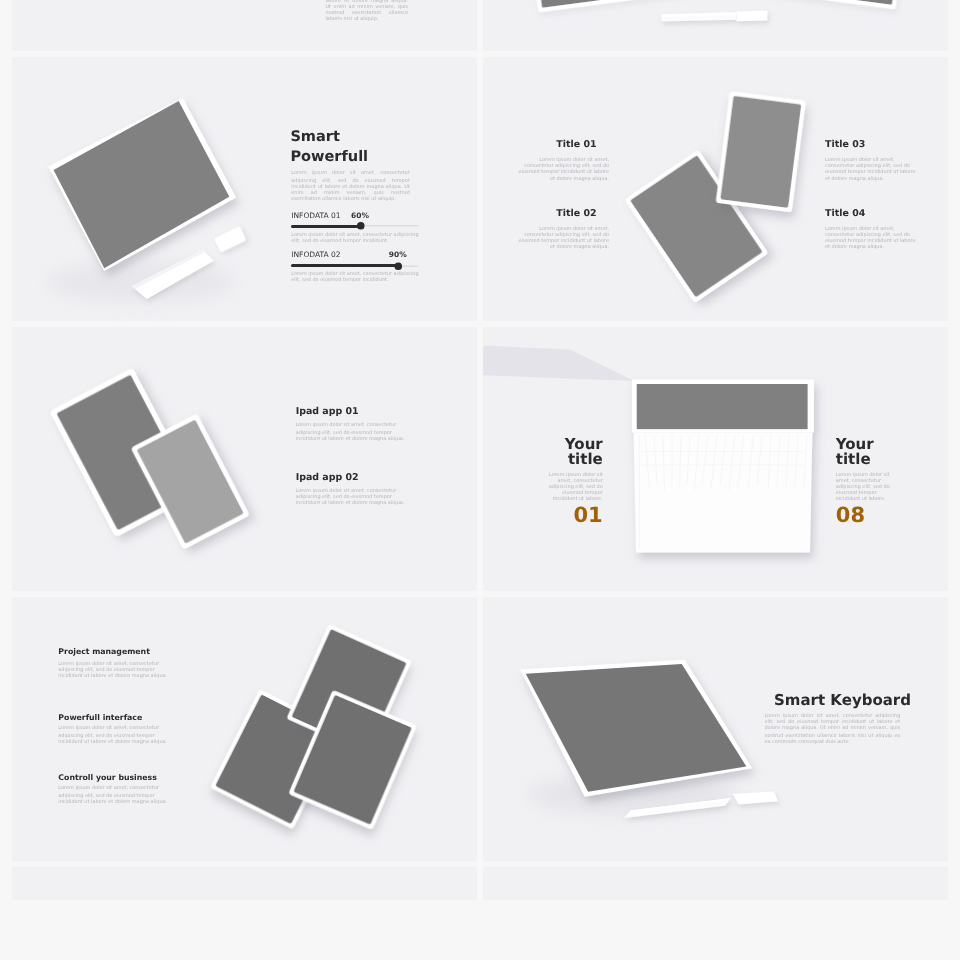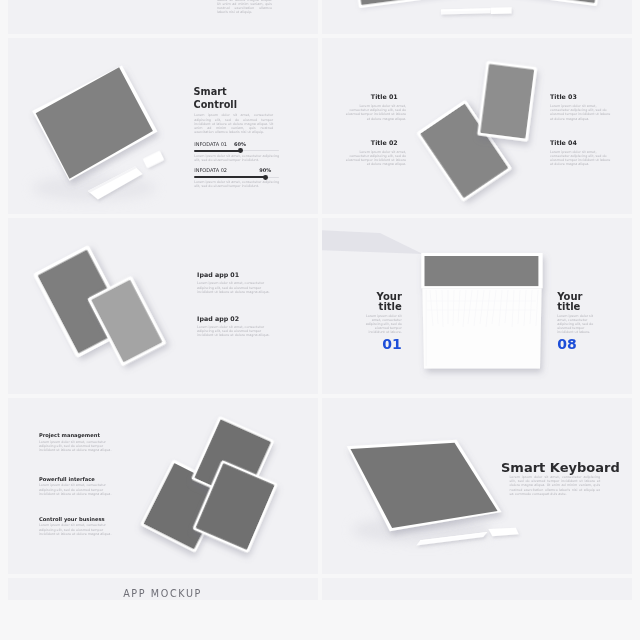--- a/index.html
+++ b/index.html
@@ -19,21 +19,21 @@
   .barlabel{position:absolute;left:0;top:0;font-size:5px;line-height:5.8px;color:#333338;white-space:nowrap;}
   .barvalue{position:absolute;top:0;font-size:5px;line-height:5.8px;color:#333338;font-weight:bold;white-space:nowrap;}
   .bartrack{position:absolute;left:0;top:8.7px;width:84.9px;height:1.0px;background:#dcdce1;border-radius:1px;}
   .barfill{position:absolute;left:0;top:8.45px;height:1.5px;background:#2b2b2e;border-radius:1px;}
   .bardot{position:absolute;top:6.8px;width:4.8px;height:4.8px;margin-left:-2.4px;border-radius:50%;background:#2b2b2e;}
   .barcap{position:absolute;left:0;top:12px;width:84.9px;text-align:justify;}
   .t3{font-weight:bold;color:#2b2b2e;font-size:6.3px;line-height:7.6px;margin-bottom:2.7px;}
   .t4{font-weight:bold;color:#2b2b2e;font-size:10px;line-height:9.6px;margin-top:1.6px;}
   .t5{font-weight:bold;color:#2b2b2e;font-size:5.2px;line-height:6.3px;margin-bottom:1.5px;}
   .t6{font-weight:bold;color:#aaaab2;font-size:3.1px;line-height:3.8px;}
-  .num{font-weight:bold;color:#1d4ed8;font-size:14px;line-height:14.2px;margin-top:2.9px;}
+  .num{font-weight:bold;color:#a16207;font-size:14px;line-height:14.2px;margin-top:2.9px;}
   .mock{color:#6f6f77;font-size:9.6px;line-height:10px;letter-spacing:1.63px;}
 </style>
 </head>
 <body>
 
 <div id="sheet">
 
   <div class="slide" style="left:8px;top:-142px">
     <div class="tx p" style="left:209px;top:127.2px;width:55px;text-align:justify">Lorem ipsum dolor sit amet, consectetur adipiscing elit, sed do eiusmod tempor incididunt ut labore et dolore magna aliqua. Ut enim ad minim veniam, quis nostrud exercitation ullamco laboris nisi ut aliquip.</div>
   </div>
@@ -64,21 +64,21 @@
       </g>
       <polygon points="111.1,29.3 144.9,93.1 61.5,140.75 27.7,75.3" fill="#818181"></polygon>
       <g filter="url(#sh1)">
         <polygon points="79.8,152.9 127.1,128.5 134.6,135.9 89.9,161.4" fill="#ffffff"></polygon>
         <polygon points="79.8,152.9 127.1,128.5 128.6,130.0 81.6,154.8" fill="#f4f4f6"></polygon>
       </g>
       <g filter="url(#sh1)" transform="rotate(-26 145.5 121.5)">
         <rect x="136" y="116.25" width="19" height="10.5" rx="1.4" fill="#ffffff"></rect>
       </g>
     </svg>
-    <div class="tx h1" style="left:185.6px;top:48.4px;font-size:9.7px;line-height:12.3px;"><span>Smart</span><br><span>Controll</span></div>
+    <div class="tx h1" style="left:185.6px;top:48.4px;font-size:9.7px;line-height:12.3px;"><span>Smart</span><br><span>Powerfull</span></div>
     <div class="tx p" style="left:186.2px;top:75.3px;width:79px;text-align:justify">Lorem ipsum dolor sit amet, consectetur adipiscing elit, sed do eiusmod tempor incididunt ut labore et dolore magna aliqua. Ut enim ad minim veniam, quis nostrud exercitation ullamco laboris nisi ut aliquip.</div>
     <div class="bargroup" style="left:186.2px;top:103.7px">
       <span class="barlabel">INFODATA 01</span>
       <span class="barvalue" style="left:39.8px">60%</span>
       <span class="bartrack"></span>
       <span class="barfill" style="width:46.3px"></span>
       <span class="bardot" style="left:46.3px"></span>
       <span class="barcap p">Lorem ipsum dolor sit amet, consectetur adipiscing elit, sed do eiusmod tempor incididunt.</span>
     </div>
     <div class="bargroup" style="left:186.2px;top:130px">
@@ -206,40 +206,39 @@
       </g>
       <polygon points="28.5,51.1 132.5,44.7 175.6,113.0 70.1,129.9" fill="#767676"></polygon>
       <g filter="url(#sh1)">
         <polygon points="94.3,147.4 98.3,142.3 165.3,134.0 161.3,139.1" fill="#fdfdfe"></polygon>
         <polygon points="98.3,142.3 165.3,134.0 164.6,135.1 97.7,143.4" fill="#ffffff"></polygon>
       </g>
       <g filter="url(#sh1)">
         <polygon points="166.4,131.1 193.8,129.7 196.8,136.2 170.4,138.3" fill="#ffffff"></polygon>
       </g>
     </svg>
-    <div class="tx h1" style="left:179px;top:64.7px;font-size:13px;line-height:10px">Smart Keyboard</div>
+    <div class="tx h1" style="left:194px;top:64.7px;font-size:10px;line-height:10px">Smart Keyboard</div>
     <div class="tx p" style="left:187.6px;top:76.7px;width:90.6px;line-height:4.3px;text-align:justify">Lorem ipsum dolor sit amet, consectetur adipiscing elit, sed do eiusmod tempor incididunt ut labore et dolore magna aliqua. Ut enim ad minim veniam, quis nostrud exercitation ullamco laboris nisi ut aliquip ex ea commodo consequat duis aute.</div>
   </div>
 
   <div class="slide" style="left:8px;top:578px">
     <svg viewBox="0 0 310 176">
       <g filter="url(#sh2)" transform="rotate(-17.5 88.1 109.24)">
         <rect x="48.1" y="53.24" width="80" height="112" rx="2.4" fill="#ffffff"></rect>
         <rect x="51.6" y="56.74" width="73" height="105" rx="1.2" fill="#6f6f6f"></rect>
       </g>
       <g filter="url(#sh2)" transform="rotate(13.7 220.3 109.38)">
         <rect x="180.3" y="53.38" width="80" height="112" rx="2.4" fill="#ffffff"></rect>
         <rect x="183.8" y="56.88" width="73" height="105" rx="1.2" fill="#6f6f6f"></rect>
       </g>
       <g filter="url(#sh2)">
         <rect x="117.6" y="42.9" width="72.2" height="118" rx="2.4" fill="#ffffff"></rect>
         <rect x="121.4" y="44.8" width="64.6" height="112" rx="1.2" fill="#6f6f6f"></rect>
       </g>
     </svg>
-    <div class="tx mock" style="left:-0.4px;top:11.0px;width:310px;text-align:center">APP MOCKUP</div>
   </div>
 
   <div class="slide" style="left:322px;top:578px">
     <svg viewBox="0 0 310 176">
       <g filter="url(#sh2)" transform="rotate(-24.2 84.77 92.68)">
         <rect x="44.77" y="36.68" width="80" height="112" rx="2.4" fill="#ffffff"></rect>
         <rect x="48.27" y="40.18" width="73" height="105" rx="1.2" fill="#6f6f6f"></rect>
       </g>
       <circle cx="174.2" cy="48.8" r="2.3" fill="#23b1b8"></circle>
     </svg>

